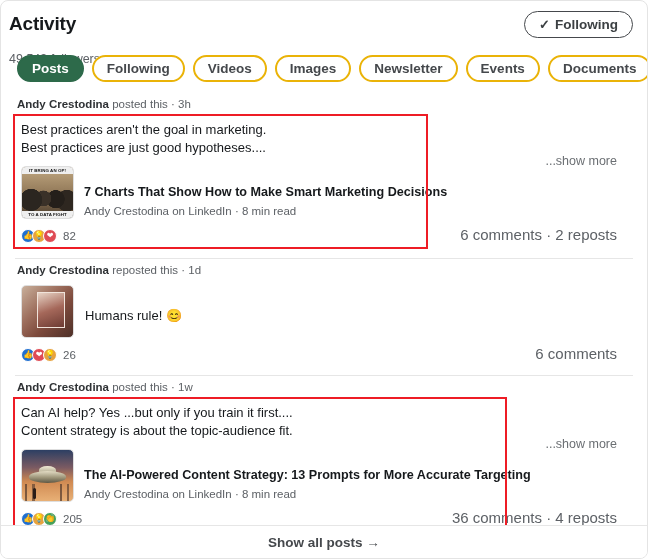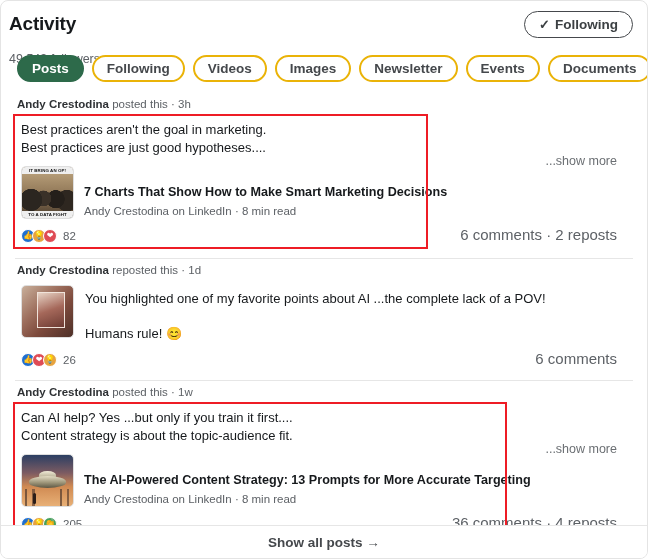--- a/index.html
+++ b/index.html
@@ -341,21 +341,20 @@
         <span>·</span>
         <span>1d</span>
       </div>
 
       <div class="body-wrap">
         <div class="repost-row">
           <div class="thumb th-photo">
             <div class="frame"></div>
           </div>
           <div class="rtxt">
-            <div>You highlighted one of my favorite points about AI ...the complete lack of a POV!</div>
             <div class="l2">Humans rule! 😊</div>
           </div>
         </div>
 
         <div class="reactions">
           <span class="rx rx-like">👍</span>
           <span class="rx rx-love">❤</span>
           <span class="rx rx-insight">💡</span>
           <span class="rx-count">26</span>
           <span class="counts">6 comments</span>

